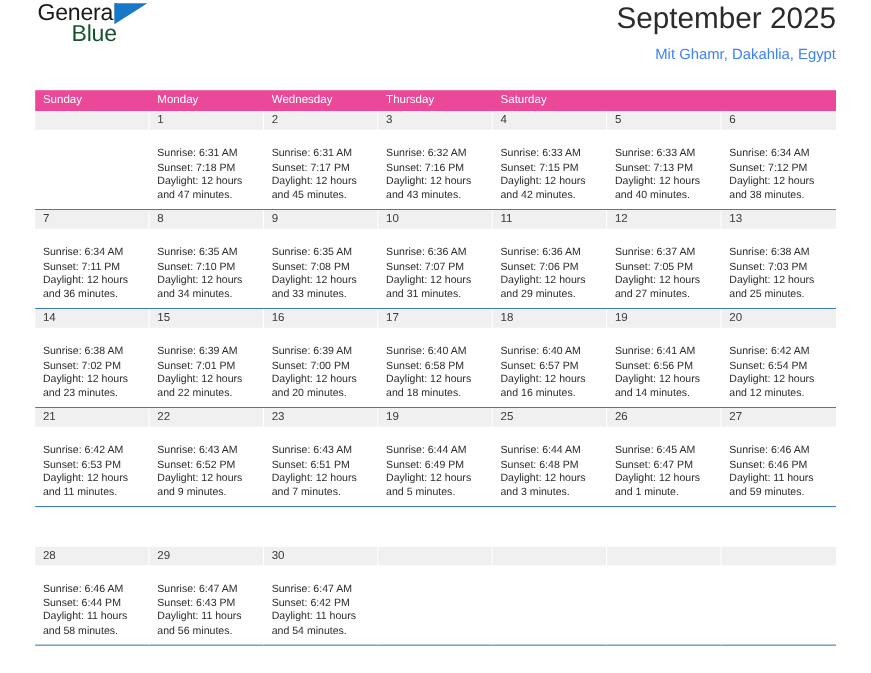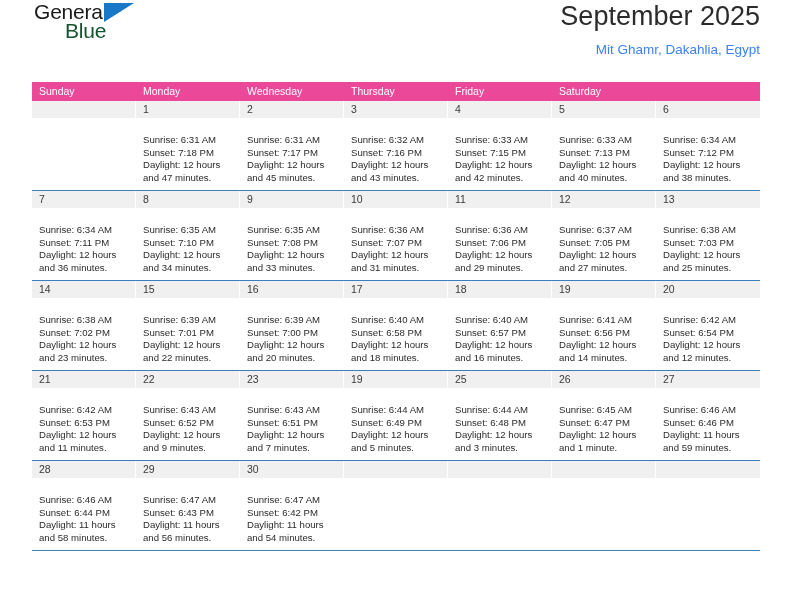--- a/index.html
+++ b/index.html
@@ -103,20 +103,21 @@
     white-space: nowrap;
   }
 
   .week {
     display: grid;
     grid-template-columns: repeat(7, 1fr);
     border-bottom: 1.5px solid #3c7ebf;
   }
   .week:last-child {
     border-bottom: 1.5px solid #3c7ebf;
+    margin-top: 36px;
   }
   .day-cell {
     box-sizing: border-box;
     height: 89px;
     border-right: 1px solid #ffffff;
     position: relative;
   }
   .day-cell:last-child {
     border-right: none;
   }
@@ -161,21 +162,20 @@
     </div>
 
   </div>
 
   <div class="calendar">
     <div class="weekdays">
         <div class="weekday">Sunday</div>
         <div class="weekday">Monday</div>
         <div class="weekday">Wednesday</div>
         <div class="weekday">Thursday</div>
-        <div class="weekday">Friday</div>
         <div class="weekday">Saturday</div>
       </div>
     <div id="weeks-container">
         <div class="week">
           <div class="day-cell empty">
             <div class="day-num-band"></div>
             <div class="day-body"></div>
           </div>
           <div class="day-cell">
             <div class="day-num-band">1</div>

